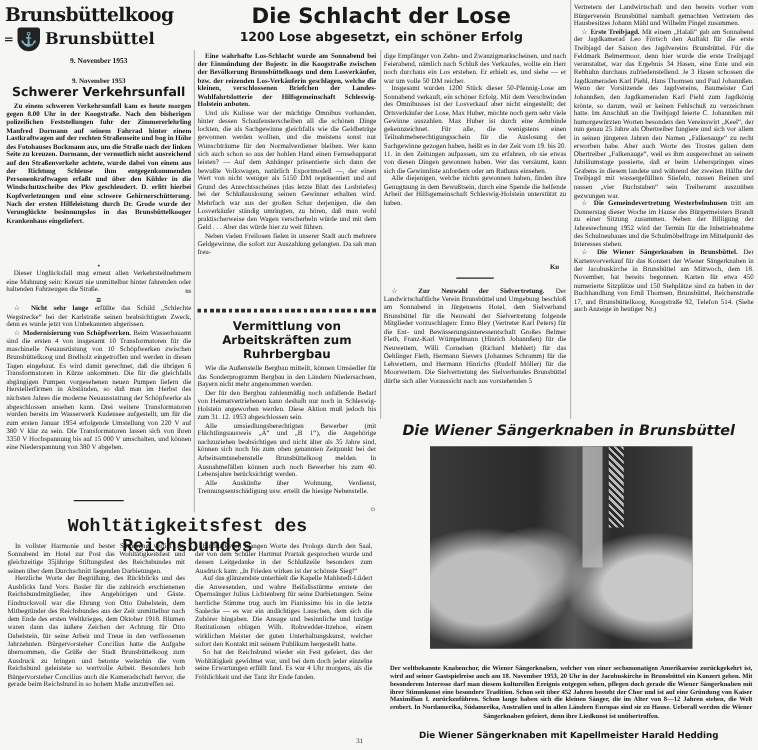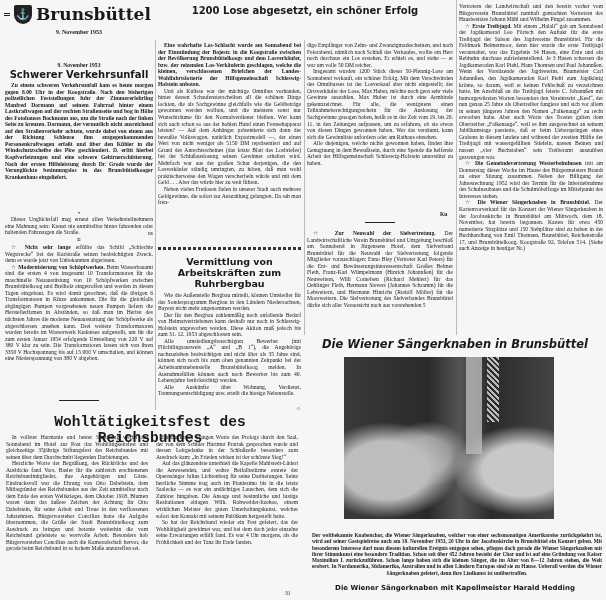--- a/index.html
+++ b/index.html
@@ -3,34 +3,35 @@
 <meta charset="utf-8">
 <style>
   html,body{margin:0;padding:0;}
   body{width:606px;height:600px;background:#f6f6f4;position:relative;overflow:hidden;font-family:"Liberation Serif",serif;color:#1a1a1a;}
   .abs{position:absolute;}
   .col{font-size:5.6px;line-height:6.55px;text-align:justify;overflow:hidden;}
   .col p{margin:0;text-indent:6px;}
   .col p.noind{text-indent:0;}
   .bold{font-weight:bold;}
   .mast1{font-family:"DejaVu Serif",serif;font-weight:bold;font-size:15px;letter-spacing:-0.5px;}
-  .mast2{font-family:"DejaVu Serif",serif;font-weight:bold;font-size:17px;}
+  .mast2{font-family:"DejaVu Serif",serif;font-weight:bold;font-size:13px;}
   .h1{font-family:"DejaVu Sans",sans-serif;font-weight:bold;text-align:center;}
   .crest{width:18px;height:19px;background:#222;border-radius:2px 2px 9px 9px;display:flex;align-items:center;justify-content:center;color:#f6f6f4;font-size:11px;}
   .rule{border-top:1px solid #222;}
   .divider-wavy{height:3px;background:repeating-linear-gradient(90deg,#333 0 3px,transparent 3px 5px);}
   .photo{background:radial-gradient(ellipse at 20% 70%,#bdbdbd 0 18%,transparent 30%),radial-gradient(ellipse at 85% 70%,#c8c8c8 0 16%,transparent 28%),radial-gradient(ellipse at 40% 60%,#9a9a9a 0 12%,transparent 24%),linear-gradient(90deg,#3a3a3a,#2a2a2a 40%,#555 55%,#2b2b2b 70%,#444);}
   .photo .stripe{position:absolute;top:0;left:58%;width:16px;height:60%;background:#bbb;opacity:.8;}
   .photo .lace{position:absolute;top:0;left:68%;width:12px;height:40%;background:repeating-linear-gradient(45deg,#ddd 0 2px,transparent 2px 4px);opacity:.8;}
   .vsep{border-left:1px solid #bbb;}
 </style>
 </head>
 <body>
 
 <div class="abs" style="left:4px;top:3px;width:150px;">
+  <div class="mast1">Brunsbüttelkoog</div>
   <div style="display:flex;align-items:center;gap:4px;margin-top:1px;">
     <span style="display:inline-block;width:6px;border-top:3px double #222;"></span>
     <div class="crest">
         <span>⚓</span>
       </div>
     <span class="mast2">Brunsbüttel</span>
   </div>
   <div style="text-align:center;font-size:6px;font-weight:bold;margin-top:5px;">9. November 1953</div>
 </div>
 
@@ -49,20 +50,21 @@
   <div class="col" style="height:150px;">
     <p><span>☆</span> <span class="bold">Nicht sehr lange</span><span> erfüllte das Schild „Schlechte Wegstrecke“ bei der Karlstraße seinen beabsichtigten Zweck, denn es wurde jetzt von Unbekannten abgerissen.</span></p>
     <p><span>☆</span> <span class="bold">Modernisierung von Schöpfwerken.</span><span> Beim Wasserbauamt sind die ersten 4 von insgesamt 10 Transformatoren für die maschinelle Neuausrüstung von 10 Schöpfwerken zwischen Brunsbüttelkoog und Brelholz eingetroffen und werden in diesen Tagen eingebaut. Es wird damit gerechnet, daß die übrigen 6 Transformatoren in Kürze ankommen. Die für die gleichfalls abgängigen Pumpen vorgesehenen neuen Pumpen liefern die Herstellerfirmen in Abständen, so daß man im Herbst des nächsten Jahres die moderne Neuausstattung der Schöpfwerke als abgeschlossen ansehen kann. Drei weitere Transformatoren wurden bereits im Wasserwerk Kudensee aufgestellt, um für die zum ersten Januar 1954 erfolgende Umstellung von 220 V auf 380 V klar zu sein. Die Transformatoren lassen sich von ihren 3350 V Hochspannung bis auf 15 000 V umschalten, und können eine Niederspannung von 380 V abgeben.</span></p>
   </div>
   <div class="rule" style="width:40px;margin:6px auto 0;"></div>
 </div>
 
 <div class="abs vsep" style="left:155px;top:40px;height:370px;"></div>
 
 <div class="abs" style="left:155px;top:3px;width:300px;">
+  <div class="h1" style="font-size:17px;">Die Schlacht der Lose</div>
   <div class="h1" style="font-size:10px;margin-top:2px;">1200 Lose abgesetzt, ein schöner Erfolg</div>
 </div>
 <div class="abs col" style="left:158px;top:42px;width:143px;height:195px;">
   <p class="bold">Eine wahrhafte Los-Schlacht wurde am Sonnabend bei der Einmündung der Bojestr. in die Koogstraße zwischen der Bevölkerung Brunsbüttelkoogs und dem Losverkäufer, bzw. der reizenden Los-Verkäuferin geschlagen, welche die kleinen, verschlossenen Briefchen der Landes-Wohlfahrtslotterie der Hilfsgemeinschaft Schleswig-Holstein anboten.</p>
   <p>Und als Kulisse war der mächtige Omnibus vorhanden, hinter dessen Schaufensterscheiben all die schönen Dinge lockten, die als Sachgewinne gleichfalls wie die Geldbeträge gewonnen werden wollten, und die meistens sonst nur Wunschträume für den Normalverdiener bleiben. Wer kann sich auch schon so aus der hohlen Hand einen Fernsehapparat leisten? — Auf dem Anhänger präsentierte sich dann der bewußte Volkswagen, natürlich Exportmodell —, der einen Wert von nicht weniger als 5150 DM repräsentiert und auf Grund des Anrechtsscheines (das letzte Blatt des Losbriefes) bei der Schlußauslosung seinen Gewinner erhalten wird. Mehrfach war aus der großen Schar derjenigen, die den Losverkäufer ständig umringten, zu hören, daß man wohl praktischerweise den Wagen verscherbeln würde und mit dem Geld . . . Aber das würde hier zu weit führen.</p>
   <p>Neben vielen Freilosen fielen in unserer Stadt auch mehrere Geldgewinne, die sofort zur Auszahlung gelangten. Da sah man freu-</p>
 </div>
 <div class="abs col" style="left:307px;top:42px;width:146px;height:170px;">
   <p class="noind">dige Empfänger von Zehn- und Zwanzigmarkscheinen, und nach Feierabend, nämlich nach Schluß des Verkaufes, wollte ein Herr noch durchaus ein Los erstehen. Er erhielt es, und siehe — er war um volle 50 DM reicher.</p>
   <p>Insgesamt wurden 1200 Stück dieser 50-Pfennig-Lose am Sonnabend verkauft, ein schöner Erfolg. Mit dem Verschwinden des Omnibusses ist der Losverkauf aber nicht eingestellt; der Ortsverkäufer der Lose, Max Huber, möchte noch gern sehr viele Gewinne auszahlen. Max Huber ist durch eine Armbinde gekennzeichnet. Für alle, die wenigstens einen Teilnahmeberechtigungsschein für die Auslosung der Sachgewinne gezogen haben, heißt es in der Zeit vom 19. bis 20. 11. in den Zeitungen aufpassen, um zu erfahren, ob sie etwas von diesen Dingen gewonnen haben. Wer das versäumt, kann sich die Gewinnliste anfordern oder am Rathaus einsehen.</p>

